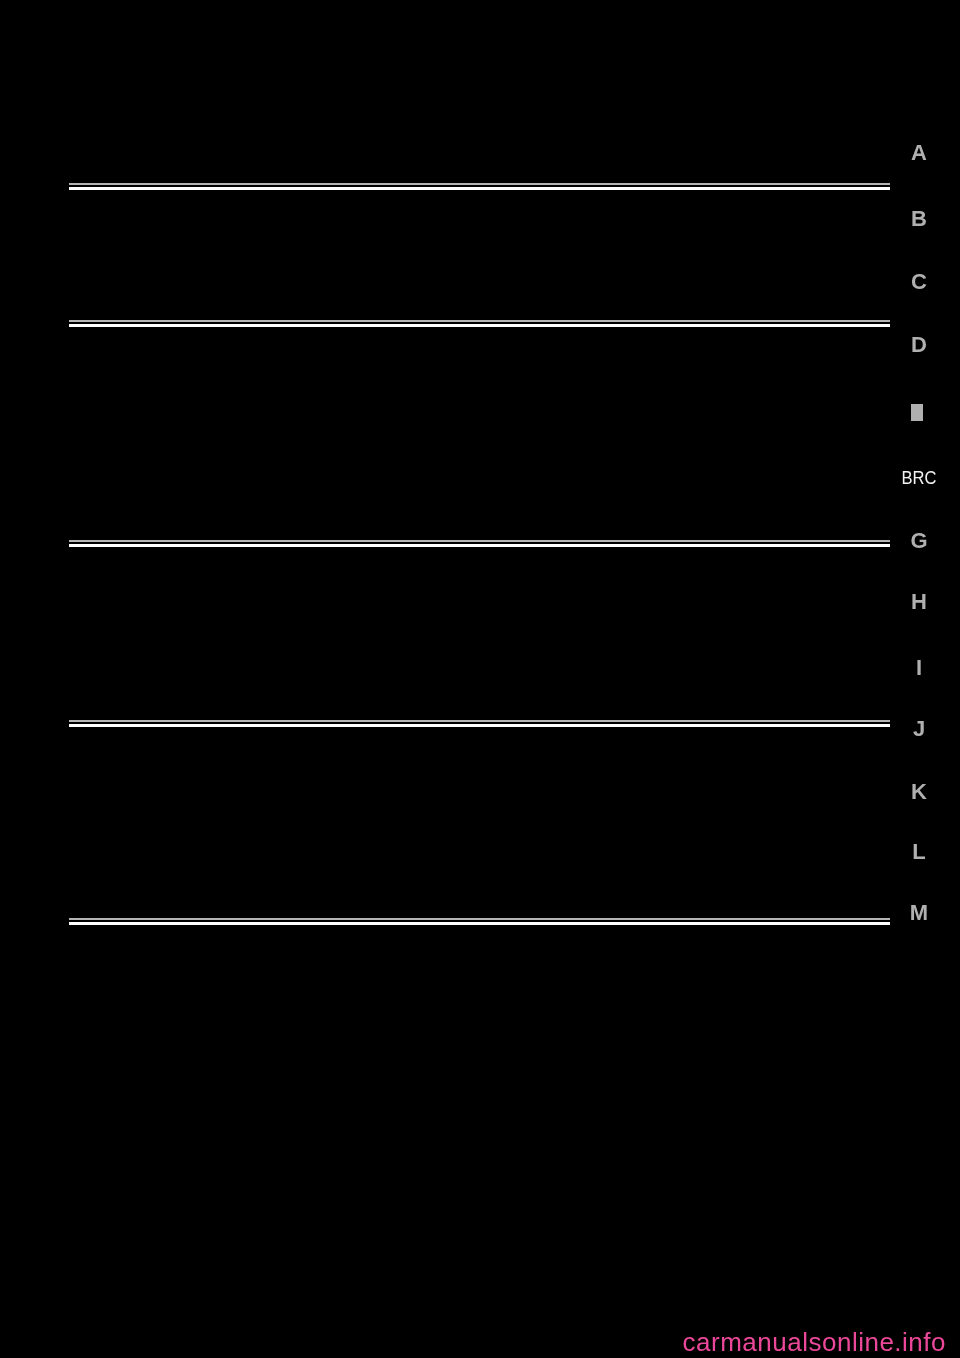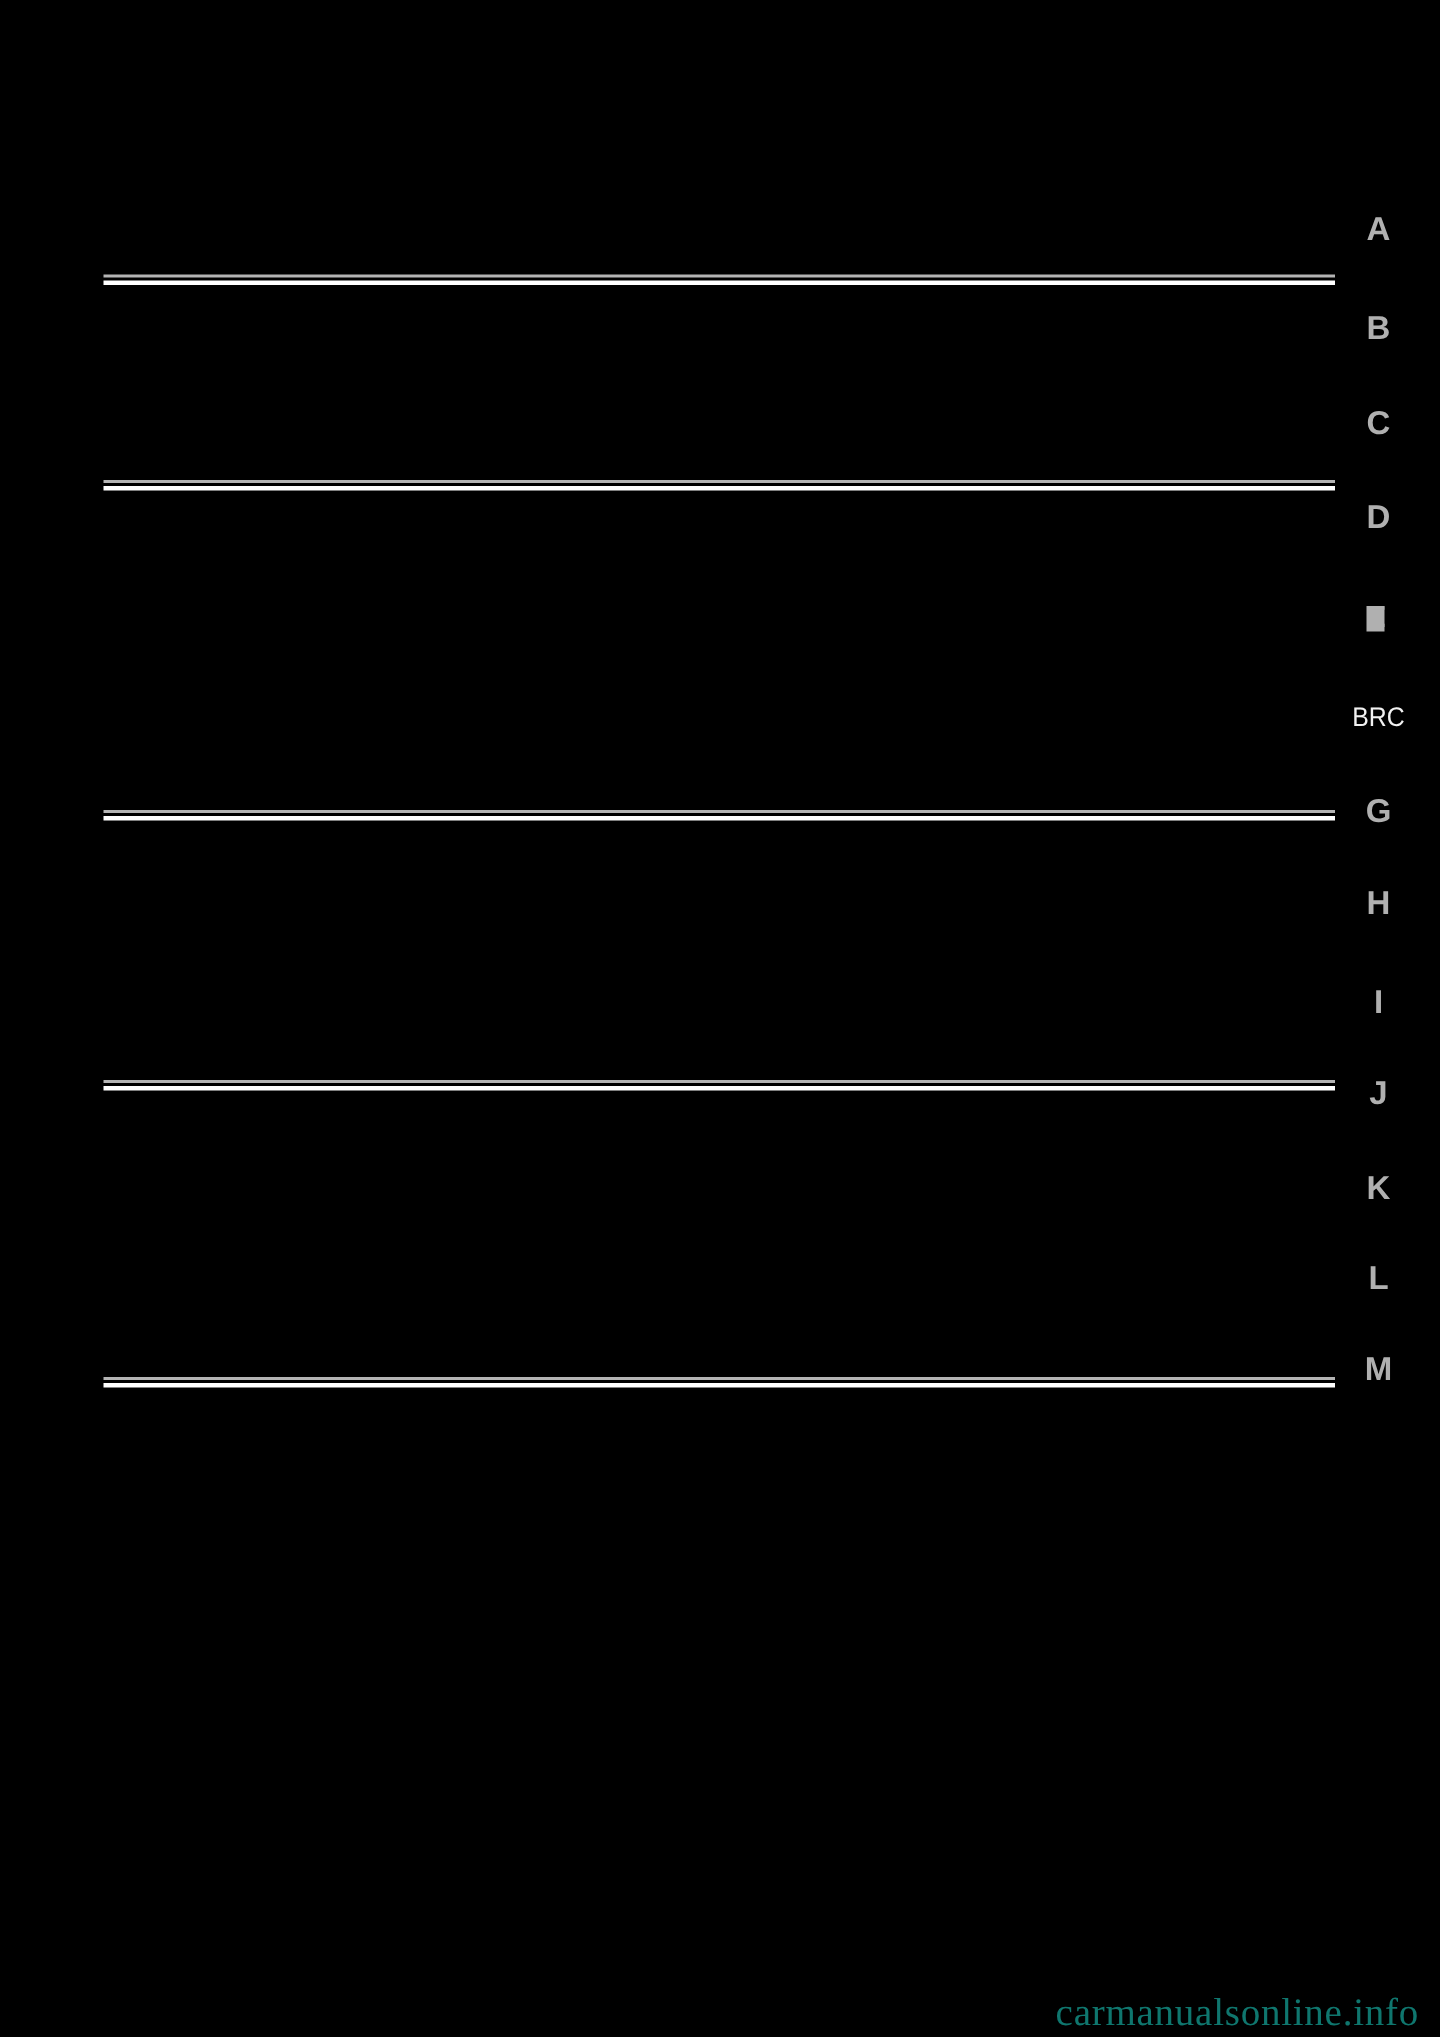--- a/index.html
+++ b/index.html
@@ -131,15 +131,15 @@
       <span class="tab" style="top: 591px; color: rgb(176, 176, 176);">H</span>
       <span class="tab" style="top: 657px; color: rgb(176, 176, 176);">I</span>
       <span class="tab" style="top: 718px; color: rgb(176, 176, 176);">J</span>
       <span class="tab" style="top: 781px; color: rgb(176, 176, 176);">K</span>
       <span class="tab" style="top: 841px; color: rgb(176, 176, 176);">L</span>
       <span class="tab" style="top: 902px; color: rgb(176, 176, 176);">M</span>
     </div>
 
   <div class="current-section" style="color: rgb(242, 242, 242);">BRC</div>
 
-  <a class="watermark" style="color: #0f766e; font-family: Liberation Serif, serif;">carmanualsonline.info</a>
+  <a class="watermark" style="color: #ec4899;">carmanualsonline.info</a>
 
 </div>
 
 </body></html>

